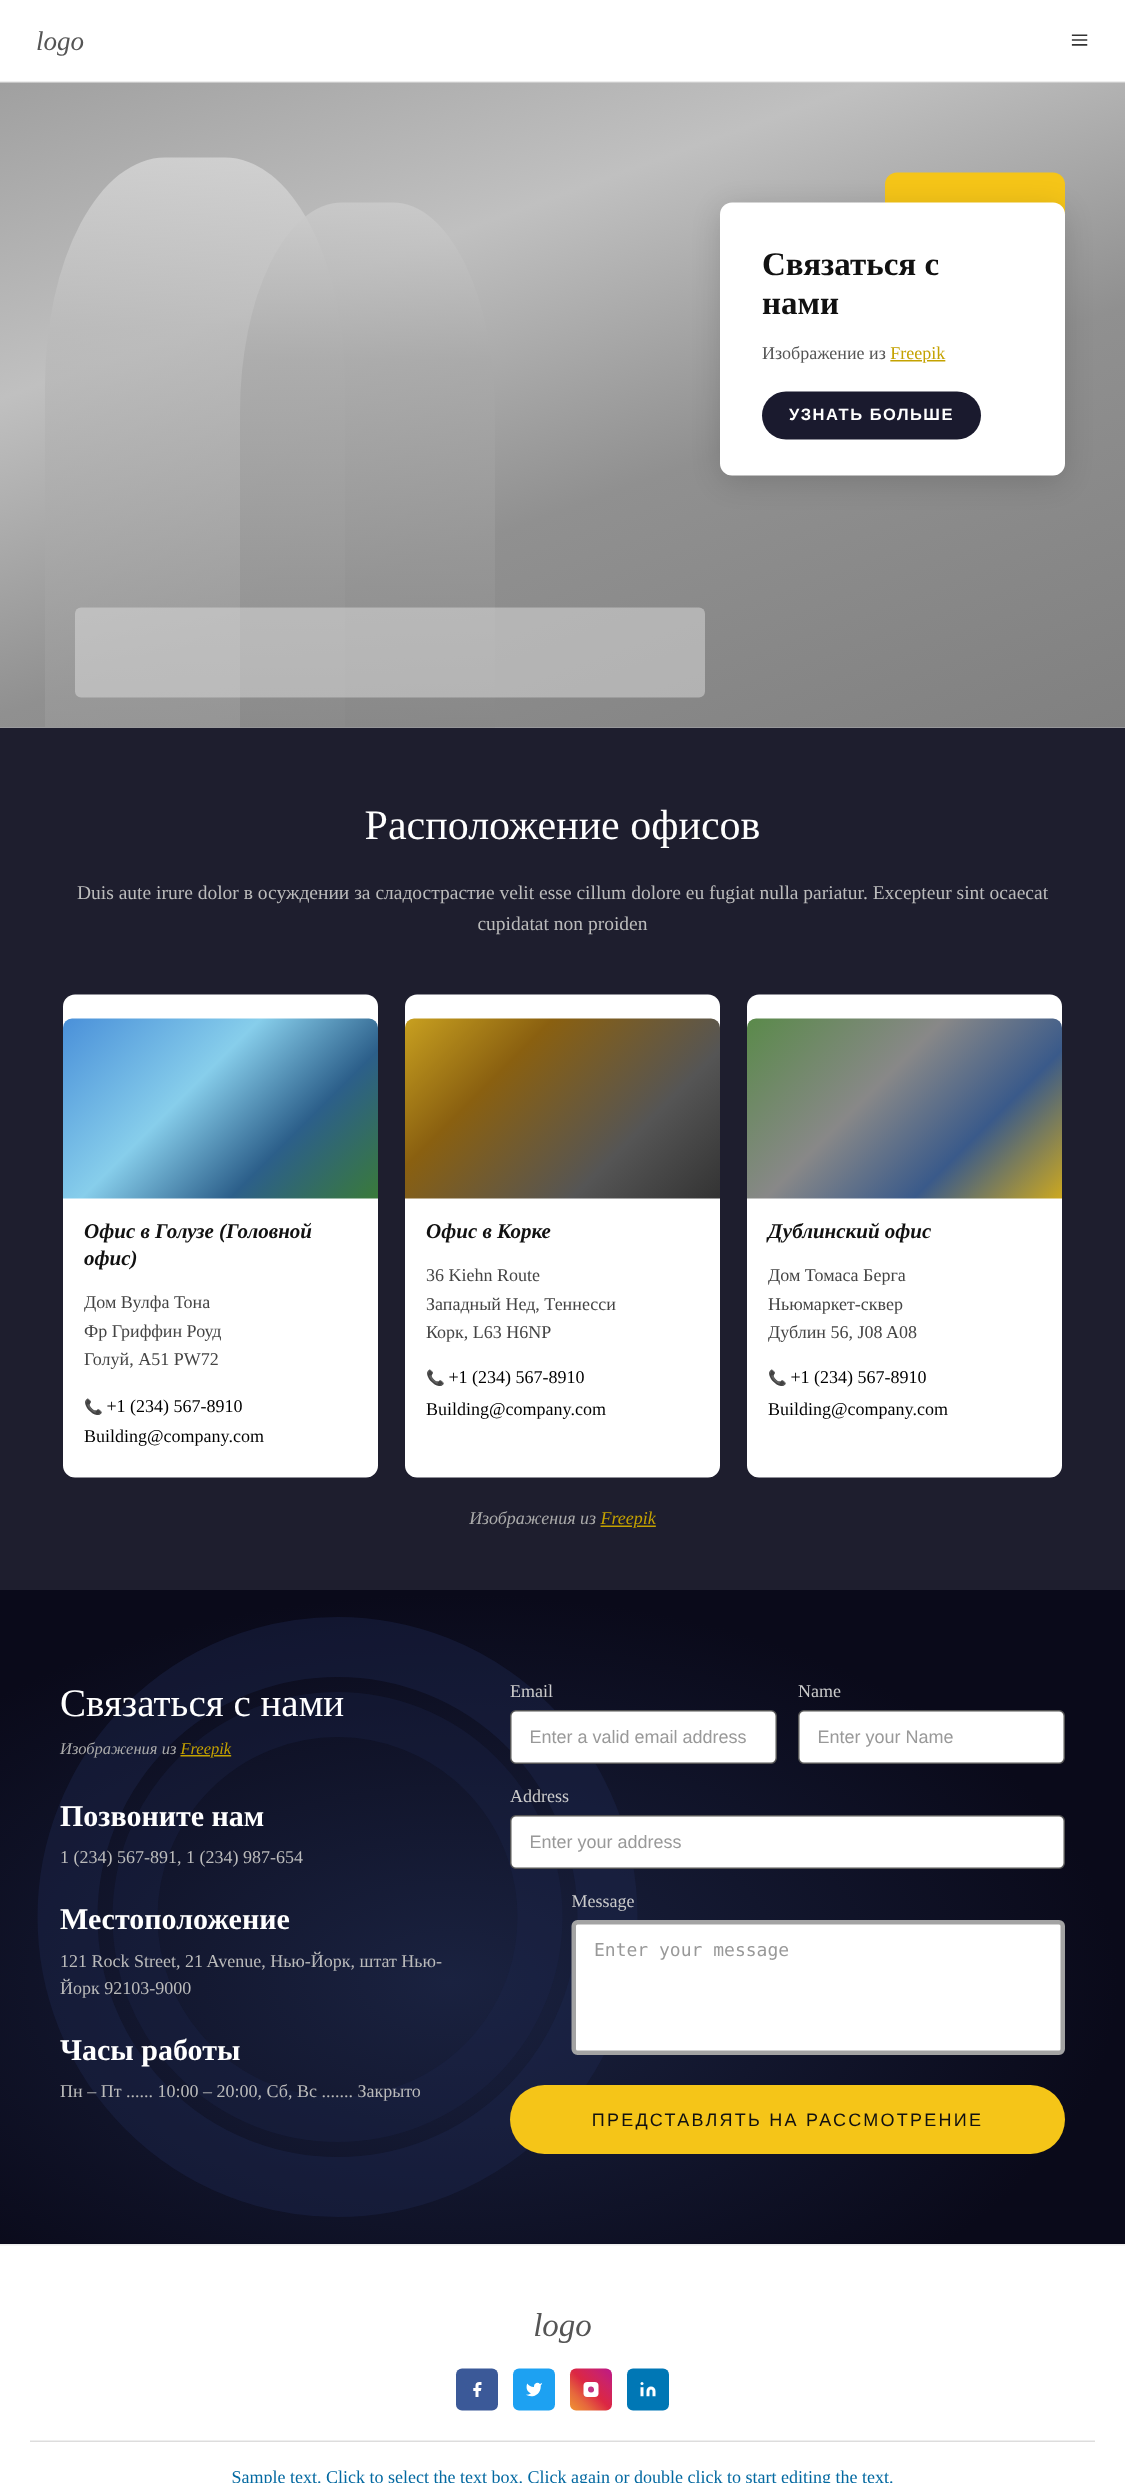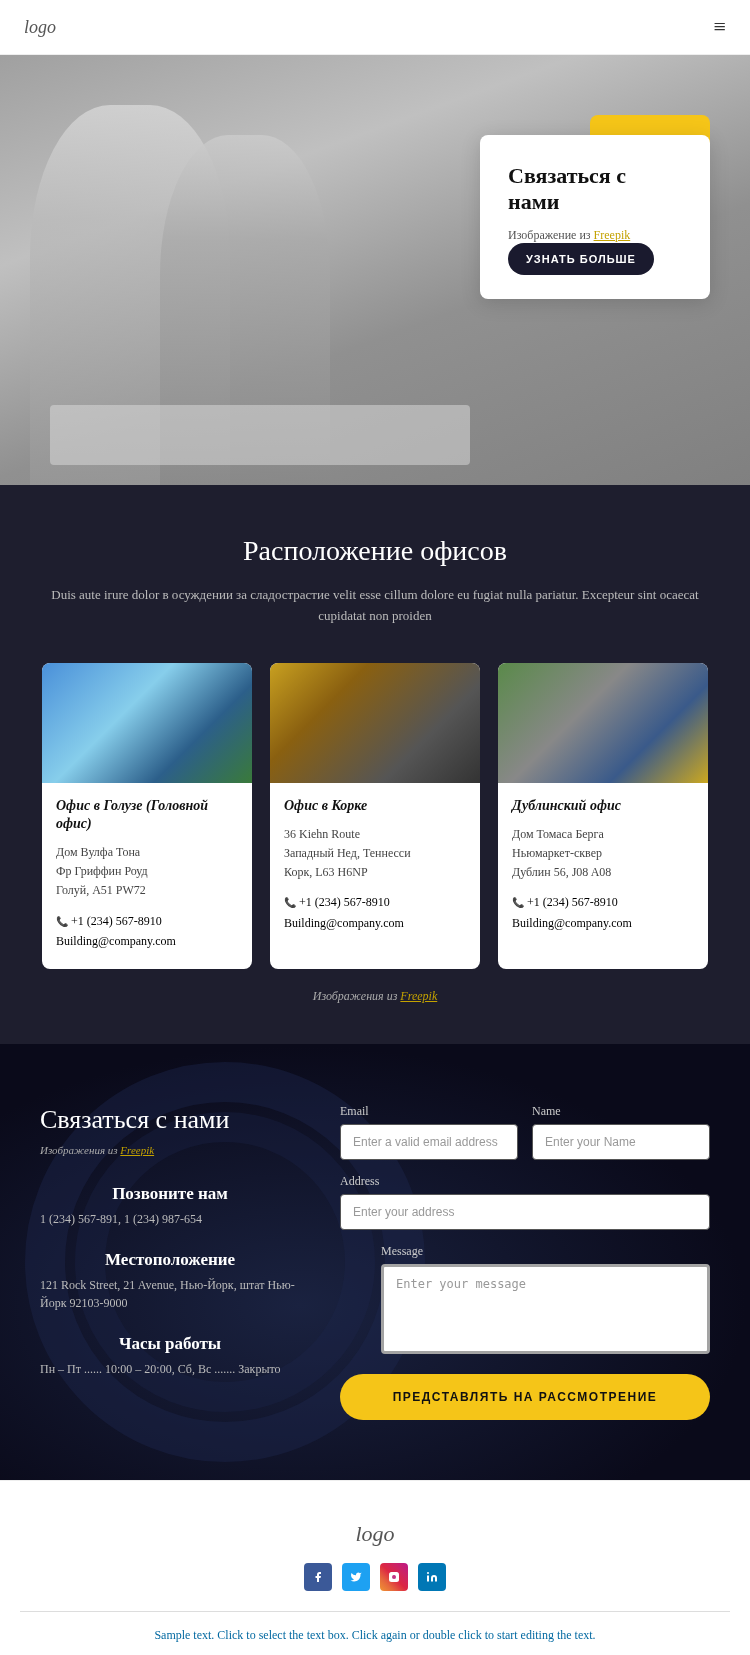--- a/index.html
+++ b/index.html
@@ -36,21 +36,21 @@
       background: #fff; border-radius: 8px;
       padding: 28px 28px 24px 28px;
       width: 230px;
       box-shadow: 0 4px 20px rgba(0,0,0,0.15);
     }
     .hero-card-title {
       font-size: 22px; font-weight: 900; color: #111; margin-bottom: 12px;
       line-height: 1.2;
     }
     .hero-card-sub {
-      font-size: 12px; color: #555; 
+      font-size: 12px; color: #555; margin-bottom: 18px;
     }
     .hero-card-sub a { color: #c4a200; text-decoration: underline; }
     .hero-btn {
       display: inline-block; background: #1a1a2e; color: #fff;
       padding: 10px 18px; border-radius: 24px; font-size: 11px;
       font-weight: bold; letter-spacing: 1px; cursor: pointer; border: none;
       text-transform: uppercase;
     }
 
     
@@ -61,21 +61,21 @@
     .offices-title {
       font-size: 28px; font-weight: 400; color: #fff; margin-bottom: 18px;
     }
     .offices-desc {
       font-size: 13px; color: #bbb; line-height: 1.6; margin-bottom: 36px;
     }
     .offices-cards {
       display: flex; gap: 18px; justify-content: center;
     }
     .office-card {
-      background: #fff; border-radius: 8px; padding: 0 0 18px 0;
+      background: #fff; border-radius: 8px; padding: 16px 0 18px 0;
       width: 210px; text-align: left; color: #222; overflow: hidden;
       flex-shrink: 0;
     }
     .office-card-img {
       width: 100%; height: 120px; object-fit: cover;
       display: block; border-radius: 6px 6px 0 0;
     }
     .office-img-1 {
       background: linear-gradient(135deg, #4a90d9 0%, #87ceeb 40%, #2c5f8a 70%, #3a7a3a 100%);
     }
@@ -118,21 +118,21 @@
     .contact-title {
       font-size: 26px; font-weight: 400; color: #fff; margin-bottom: 8px;
       line-height: 1.2;
     }
     .contact-credit {
       font-size: 11px; color: #aaa; margin-bottom: 28px; font-style: italic;
     }
     .contact-credit a { color: #c4a200; text-decoration: underline; }
     .contact-info-block { margin-bottom: 22px; }
     .contact-info-label {
-      font-size: 17px; font-weight: 700; color: #fff; margin-bottom: 6px; text-align: center;
+      font-size: 20px; font-weight: 700; color: #fff; margin-bottom: 6px;
     }
     .contact-info-value {
       font-size: 12px; color: #bbb; line-height: 1.5;
     }
     .contact-right { flex: 1; }
     .form-row { display: flex; gap: 14px; margin-bottom: 14px; }
     .form-group { flex: 1; display: flex; flex-direction: column; }
     .form-label { font-size: 12px; color: #ccc; margin-bottom: 5px; }
     .form-input {
       padding: 10px 12px; border: 1px solid #555; border-radius: 4px;
@@ -141,21 +141,21 @@
     }
     .form-input::placeholder { color: #999; }
     .form-textarea {
       padding: 10px 12px; border: 3px solid #a3a3a3; border-radius: 4px;
       background: #fff; font-size: 12px; color: #333; outline: none;
       width: 100%; height: 90px; resize: none;
     }
     .form-textarea::placeholder { color: #999; }
     .submit-btn {
       width: 100%; padding: 16px; background: #f5c518; color: #111;
-      border: none; border-radius: 28px; font-size: 12px; font-weight: bold;
+      border: none; border-radius: 28px; font-size: 12px; font-weight: normal;
       letter-spacing: 1.5px; cursor: pointer; text-transform: uppercase;
       margin-top: 6px;
     }
 
     
     .footer {
       background: #fff; padding: 40px 20px 20px;
       text-align: center; border-top: 1px solid #eee;
     }
     .footer-logo { font-size: 22px; color: #555; font-style: italic; margin-bottom: 16px; }

